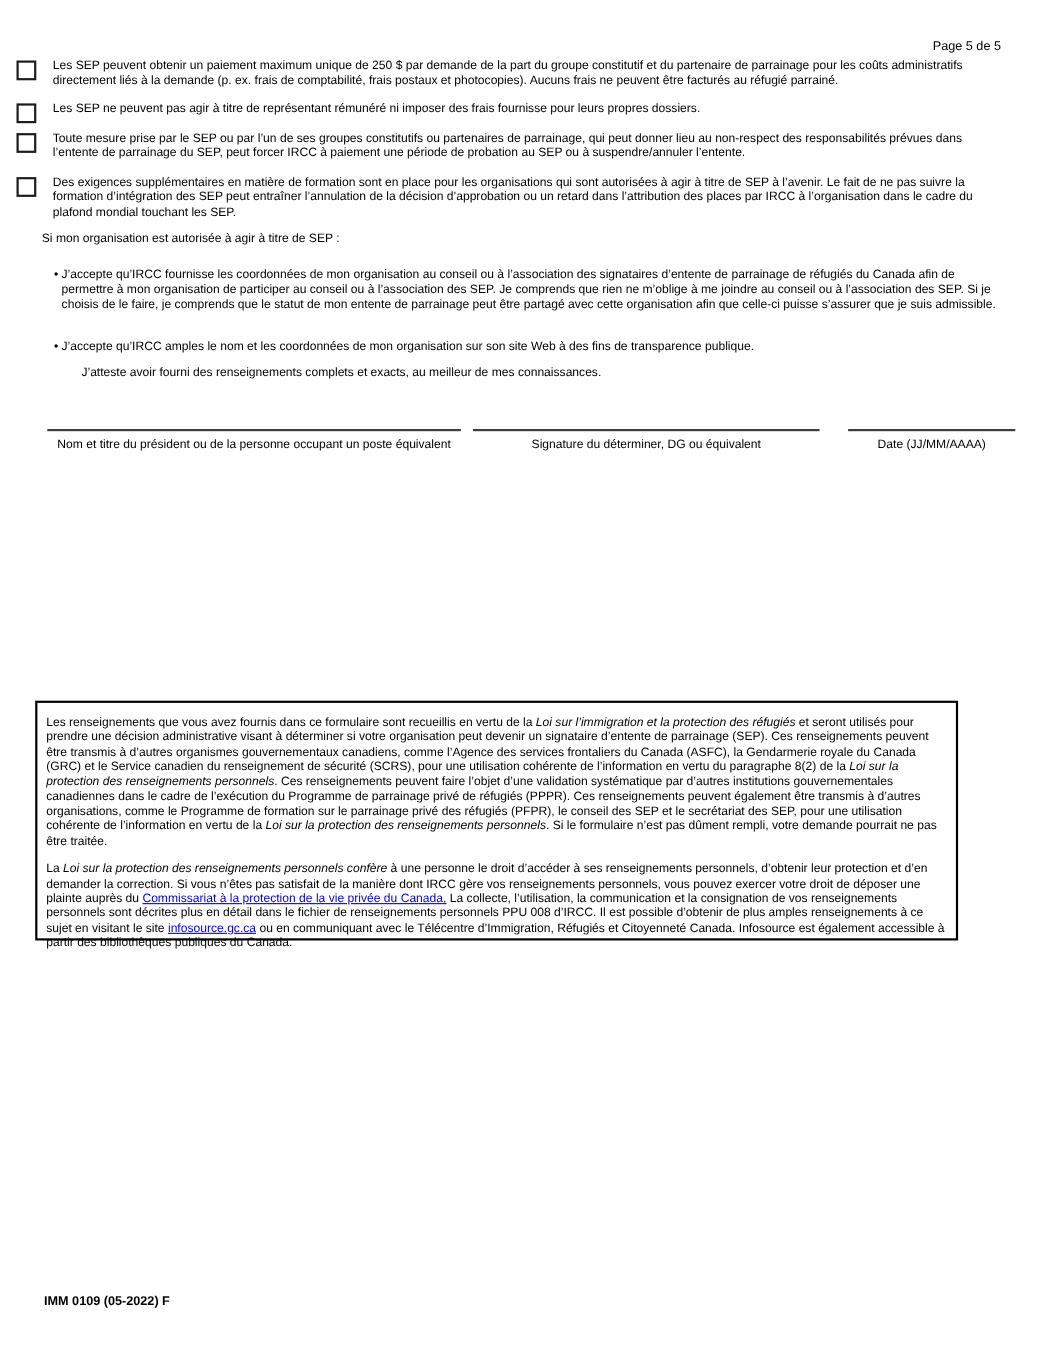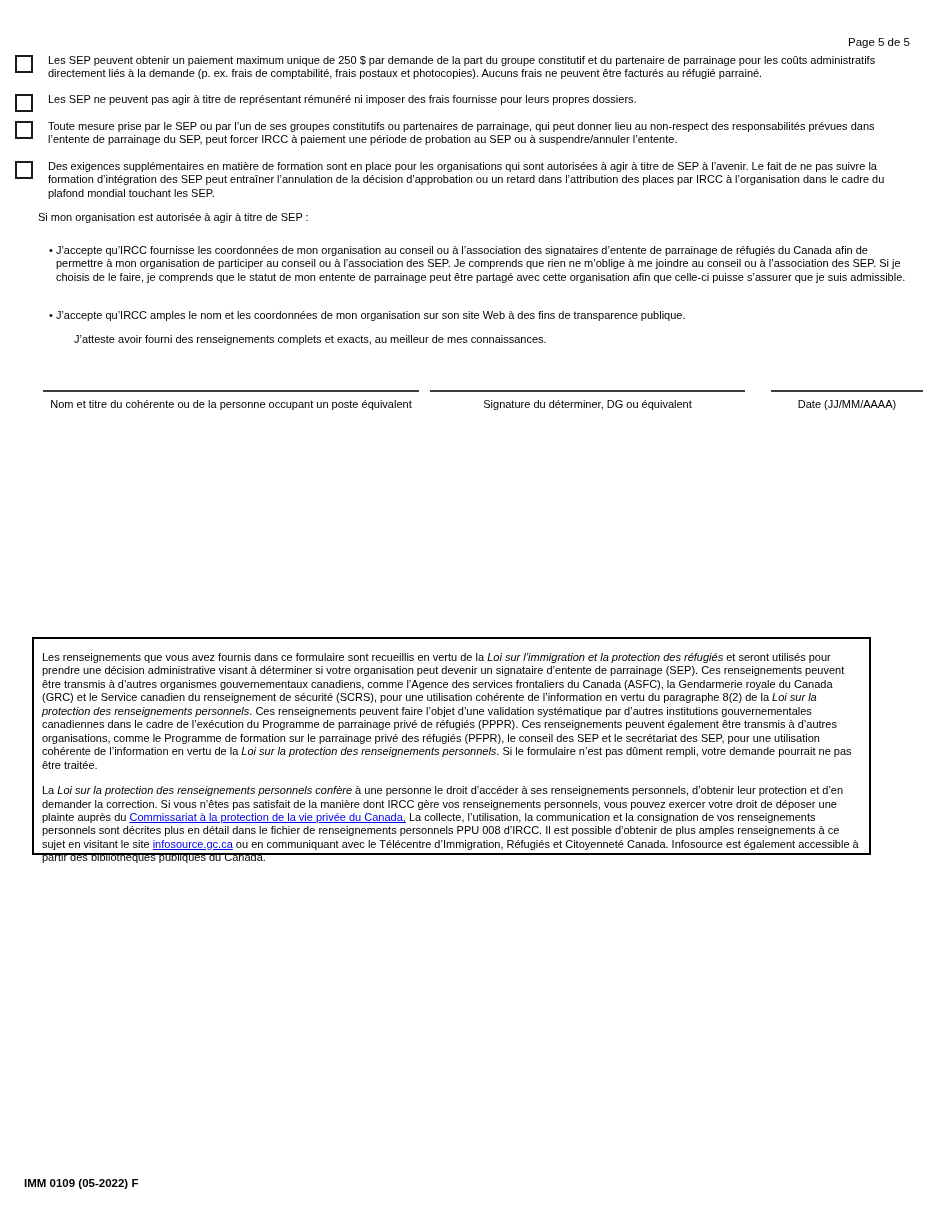--- a/index.html
+++ b/index.html
@@ -29,21 +29,21 @@
   .sig-line { height:0; border-top:2px solid #3d3d3d; }
   .sig-label { text-align:center; margin-top:6px; font-size:11px; }
   .privacy-box {
     left:32px; top:637px; width:839px; height:218px;
     border:2px solid #000;
     padding:12px 8px 0 8px;
     line-height:13.45px;
   }
   .privacy-box p + p { margin-top:12px; }
   .link { color:#0000ee; text-decoration:underline; cursor:pointer; }
-  .footer { left:24px; top:1177px; font-weight:bold; font-size:11.5px; }
+  .footer { left:40px; top:1177px; font-weight:bold; font-size:11.5px; }
   i { font-style:italic; }
 </style>
 </head>
 <body>
 
 <div class="abs page-number">Page 5 de 5</div>
 
 <div class="abs row" style="top:54px">
   <div class="checkbox"></div>
   <div class="row-text">Les SEP peuvent obtenir un paiement maximum unique de 250 $ par demande de la part du groupe constitutif et du partenaire de parrainage pour les coûts administratifs directement liés à la demande (p. ex. frais de comptabilité, frais postaux et photocopies). Aucuns frais ne peuvent être facturés au réfugié parrainé.</div>
@@ -61,21 +61,21 @@
   <div class="row-text">Des exigences supplémentaires en matière de formation sont en place pour les organisations qui sont autorisées à agir à titre de SEP à l’avenir. Le fait de ne pas suivre la formation d’intégration des SEP peut entraîner l’annulation de la décision d’approbation ou un retard dans l’attribution des places par IRCC à l’organisation dans le cadre du plafond mondial touchant les SEP.</div>
 </div>
 
 <div class="abs intro" style="top:211px">Si mon organisation est autorisée à agir à titre de SEP :</div>
 <div class="abs bullet" style="top:244px">• J’accepte qu’IRCC fournisse les coordonnées de mon organisation au conseil ou à l’association des signataires d’entente de parrainage de réfugiés du Canada afin de permettre à mon organisation de participer au conseil ou à l’association des SEP. Je comprends que rien ne m’oblige à me joindre au conseil ou à l’association des SEP. Si je choisis de le faire, je comprends que le statut de mon entente de parrainage peut être partagé avec cette organisation afin que celle-ci puisse s’assurer que je suis admissible.</div>
 <div class="abs bullet" style="top:309px">• J’accepte qu’IRCC amples le nom et les coordonnées de mon organisation sur son site Web à des fins de transparence publique.</div>
 <div class="abs attestation" style="top:333px">J’atteste avoir fourni des renseignements complets et exacts, au meilleur de mes connaissances.</div>
 
 <div class="abs sig-group" style="left:43px; width:376px">
   <div class="sig-line"></div>
-  <div class="sig-label">Nom et titre du cohérente ou de la personne occupant un poste équivalent</div>
+  <div class="sig-label">Nom et titre du président ou de la personne occupant un poste équivalent</div>
 </div>
 <div class="abs sig-group" style="left:430px; width:315px">
   <div class="sig-line"></div>
   <div class="sig-label">Signature du déterminer, DG ou équivalent</div>
 </div>
 <div class="abs sig-group" style="left:771px; width:152px">
   <div class="sig-line"></div>
   <div class="sig-label">Date (JJ/MM/AAAA)</div>
 </div>
 

